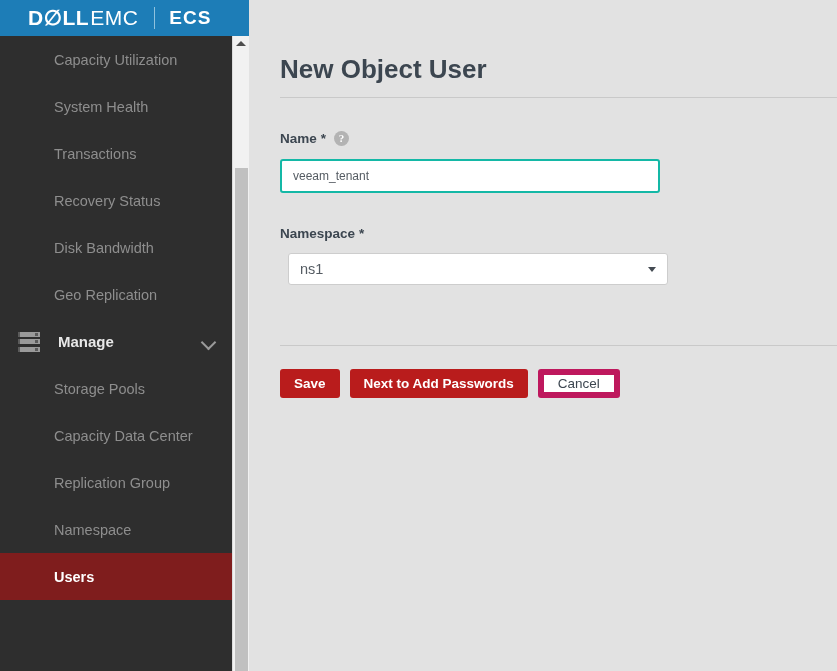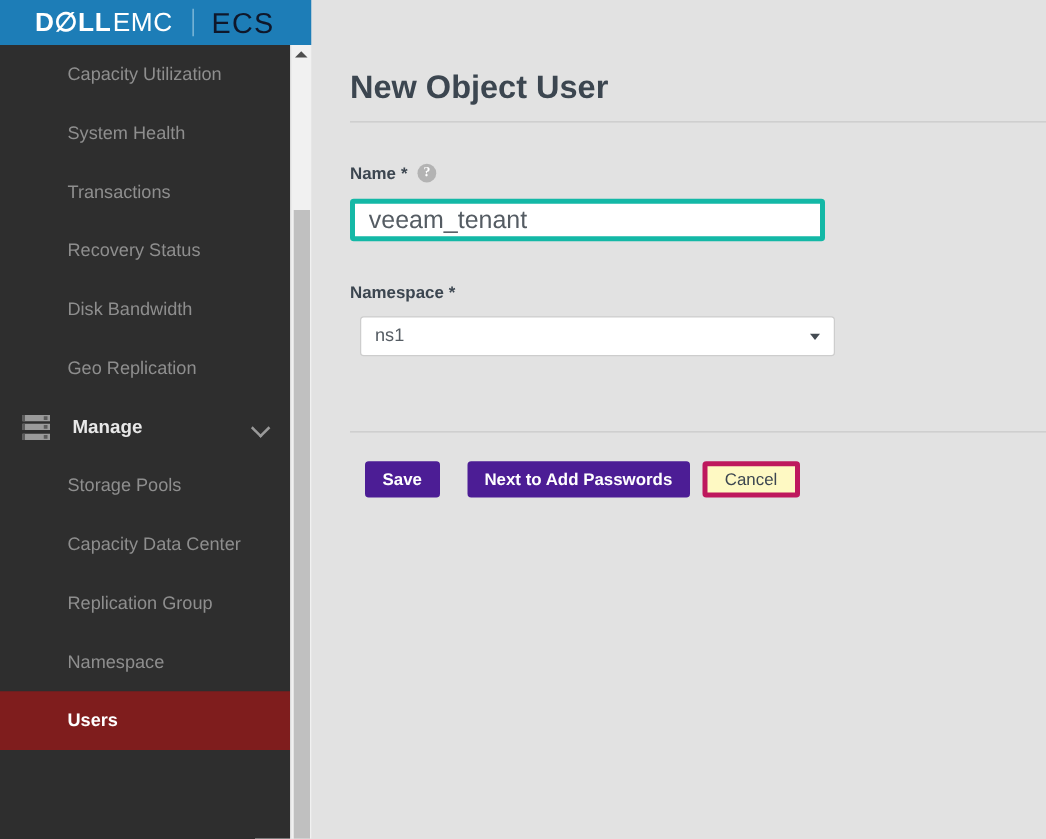--- a/index.html
+++ b/index.html
@@ -48,23 +48,23 @@
     letter-spacing: 0.5px;
     margin-left: 1px;
   }
   #brand-divider {
     width: 1px;
     height: 22px;
     background: #8fc2de;
     margin: 0 14px 0 16px;
   }
   #brand-ecs {
-    color: #0f172a;
-    font-size: 23px;
-    font-weight: 400;
+    color: #ffffff;
+    font-size: 19px;
+    font-weight: 700;
     letter-spacing: 1px;
   }
 
   
   #sidebar {
     position: absolute;
     left: 0;
     top: 36px;
     width: 232px;
     height: 635px;
@@ -251,25 +251,25 @@
   }
 
   #name-input {
     position: absolute;
     left: 280px;
     top: 159px;
     width: 380px;
     height: 34px;
     left: 31px;
     box-sizing: border-box;
-    border: 4px solid #14b8a6;
+    border: 2px solid #14b8a6;
     background: #ffffff;
     border-radius: 3px;
     font-family: "Liberation Sans", sans-serif;
-    font-size: 20px;
+    font-size: 12px;
     color: #555c63;
     padding: 0 11px;
     outline: none;
   }
 
   #namespace-select-wrap {
     position: absolute;
     left: 31px;
     top: 253px;
     width: 380px;
@@ -314,28 +314,27 @@
     cursor: pointer;
     border: none;
     padding: 0 14px;
     box-sizing: border-box;
     white-space: nowrap;
     display: inline-flex;
     align-items: center;
     justify-content: center;
   }
   .btn-primary {
-    background: #4c1d95;
+    background: #b91c1c;
     color: #ffffff;
-    margin-left: 12px;
   }
   .btn-secondary {
-    background: #fef9c3;
+    background: #ffffff;
     color: #3c4650;
-    border: 4px solid #be185d;
+    border: 6px solid #be185d;
     font-weight: normal;
   }
   #btn-save { margin-right: 10px; min-width: 56px; }
   #btn-next { margin-right: 10px; }
   #btn-cancel { min-width: 66px; }
 </style>
 </head>
 <body>
 
 <div id="brand-header">

